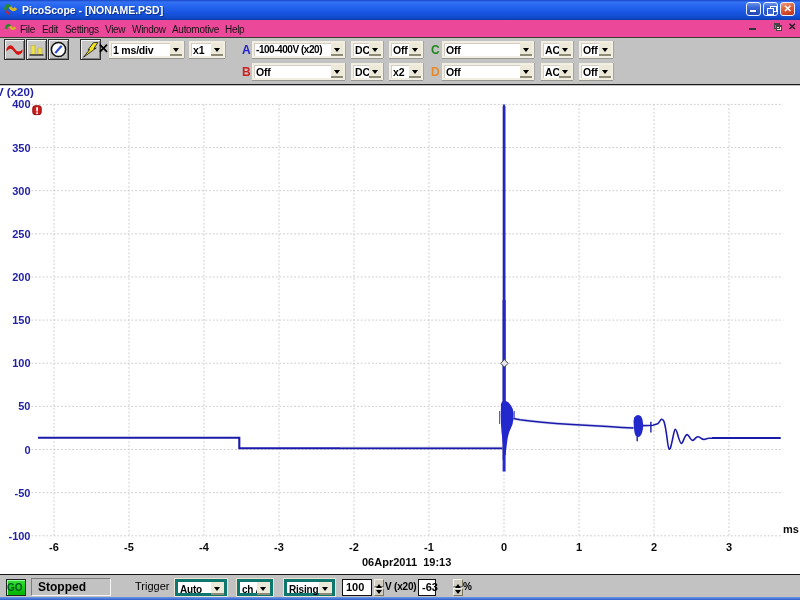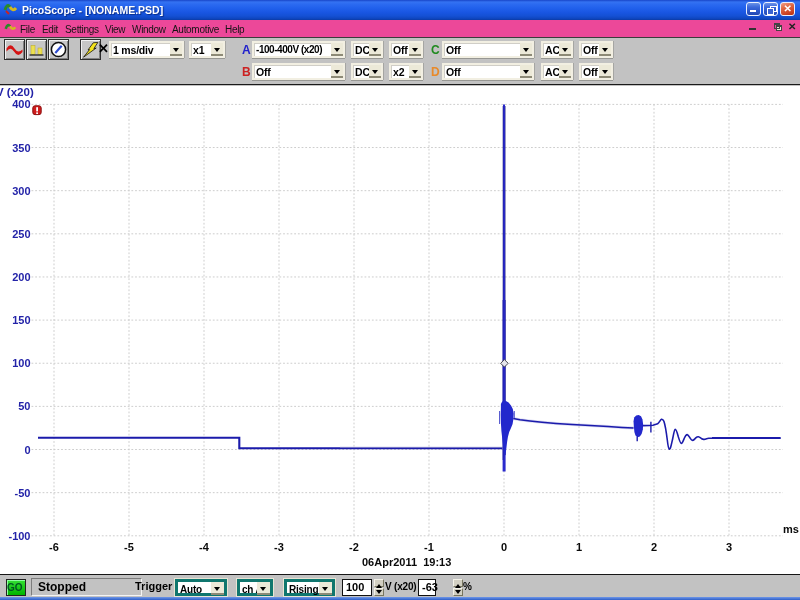--- a/index.html
+++ b/index.html
@@ -29,22 +29,22 @@
 .cb{position:absolute;height:17px;background:#fff;border:2px solid #f2efe2;box-shadow:0 1px 0 rgba(100,100,90,.45),1px 0 0 rgba(100,100,90,.3),inset 1px 1px 0 rgba(150,147,130,.45)}
 .cb i{position:absolute;left:2px;top:1px;font-style:normal;font-weight:bold;font-size:10.5px;letter-spacing:-0.2px;color:#000;white-space:nowrap}
 .ar{position:absolute;right:0;top:0;width:12px;height:13px;background:#ece9d8;border-bottom:2px solid #8d8a76}
 .ar:after{content:"";position:absolute;left:2.5px;top:5px;border:3px solid transparent;border-top:4px solid #000}
 .chlab{position:absolute;font-weight:bold;font-size:12px}
 
 #chart{position:absolute;left:0;top:86px;width:800px;height:488px;background:#fff}
 
 #statusbar{position:absolute;left:0;top:574px;width:800px;height:23px;background:#c2c2c2;border-top:1px solid #161616}
 #gob{position:absolute;left:6px;top:4px;width:20px;height:17px;background:linear-gradient(180deg,#35e035,#00b400);border:1px solid #222;box-shadow:inset 1px 1px 0 #8effa0;font-size:10px;font-weight:bold;text-align:left;color:#052;line-height:15px}
-#stopped{position:absolute;left:31px;top:3px;width:111px;height:18px;border:1px solid;border-color:#7d7d7d #f4f4f4 #f4f4f4 #7d7d7d;font-size:12px;font-weight:bold;padding:1px 0 0 6px}
-#trig{position:absolute;left:135px;top:5px;font-size:11px;font-weight:bold}
+#stopped{position:absolute;left:31px;top:3px;width:80px;height:18px;border:1px solid;border-color:#7d7d7d #f4f4f4 #f4f4f4 #7d7d7d;font-size:12px;font-weight:bold;padding:1px 0 0 6px}
+#trig{position:absolute;left:135px;top:5px;font-size:11px;font-weight:normal}
 .scb{position:absolute;top:4px;height:17px;background:#fff;border:3px solid #0f766e;box-shadow:0 0 0 1px #e8e5d4}
 .scb i{position:absolute;left:2px;top:2px;font-style:normal;font-weight:bold;font-size:10px;letter-spacing:-0.2px;color:#000;white-space:nowrap}
 .scb .ar{width:13px;height:13px;border-bottom:2px solid #8d8a76}
 .spin{position:absolute;top:4px;height:17px;background:#fff;border:1px solid #111;font-size:11px;font-weight:bold;padding:1px 0 0 3px}
 .spb{position:absolute;top:4px;width:10px;height:17px}
 .spb b{position:absolute;left:0;width:10px;height:8px;background:#d2cfc2;border:1px solid;border-color:#f4f2e8 #77755f #77755f #f4f2e8}
 .spb b:after{content:"";position:absolute;left:1px;border:3px solid transparent}
 .spb b.u{top:0}
 .spb b.d{top:8.5px}
 .spb b.u:after{top:0.5px;border-bottom:4.5px solid #000}

